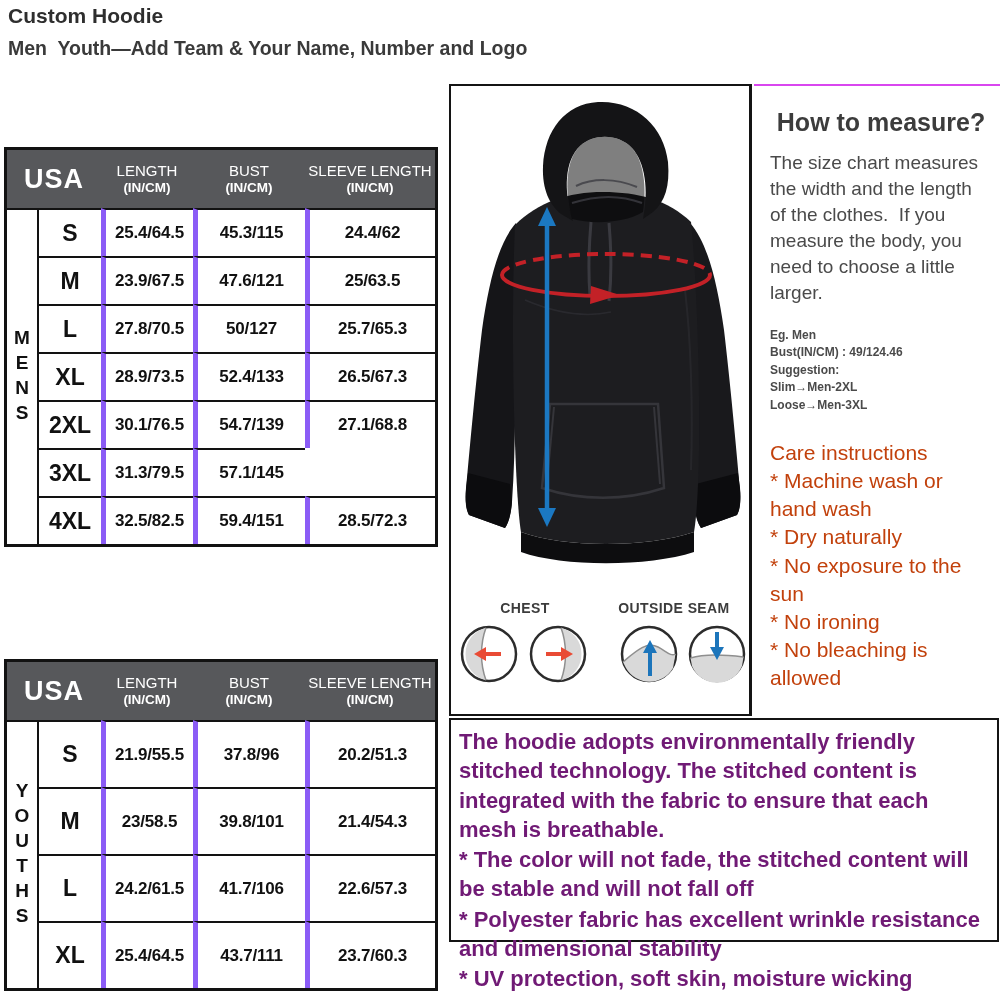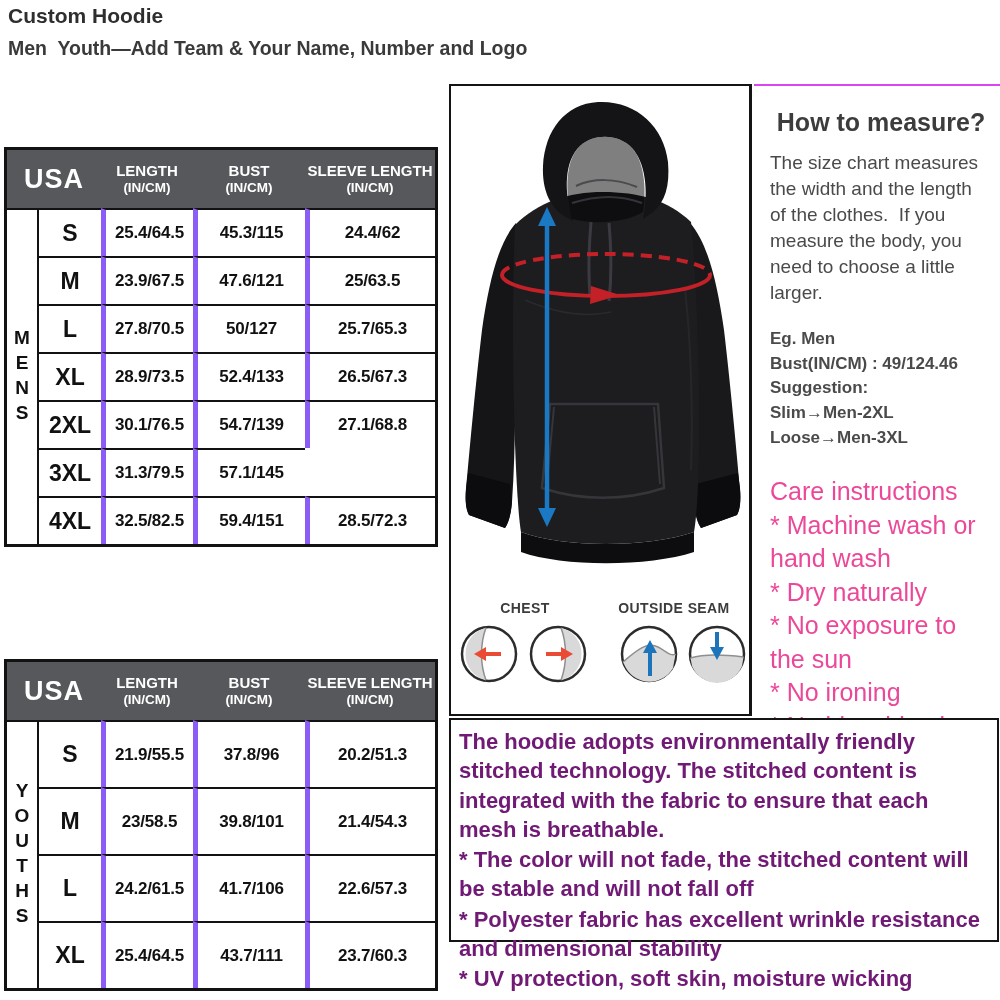--- a/index.html
+++ b/index.html
@@ -14,21 +14,21 @@
 
   
   .size-table { position:absolute; display:grid; border:3px solid #121212; background:#fff;
                 grid-template-columns:30px 64px 92px 112px 1fr; }
   #mens-table   { left:4px; top:147px; width:434px; grid-template-rows:58px repeat(7,48px); }
   #youths-table { left:4px; top:659px; width:434px; grid-template-rows:58px repeat(4,67px); }
 
   .hdr { background:#57585b; color:#fff; display:flex; flex-direction:column;
          align-items:center; justify-content:center; line-height:1.12; }
   .hdr-usa { grid-column:1/3; font-size:27px; font-weight:bold; letter-spacing:1px; }
-  .hdr-col .name { font-size:15px; font-weight:bold; }
+  .hdr-col .name { font-size:15px; font-weight:normal; }
   .hdr-col .unit { font-size:13.5px; font-weight:bold; }
 
   .grp { grid-column:1; grid-row:2/-1; border-top:2px solid #121212;
          display:flex; align-items:center; justify-content:center; }
   .grp span { writing-mode:vertical-lr; text-orientation:upright; font-weight:bold;
               font-size:19px; letter-spacing:4px; line-height:1; color:#111; }
 
   .sz  { grid-column:2; border-left:2px solid #121212; border-top:2px solid #121212;
          display:flex; align-items:center; justify-content:center;
          font-weight:bold; font-size:23px; color:#111; }
@@ -48,22 +48,22 @@
   .icon-row { position:absolute; top:538px; left:8px; width:288px;
               display:flex; justify-content:space-between; }
   .m-icon { width:60px; height:60px; }
   .icon-gap { width:14px; }
 
   
   .howto-col { left:754px; top:84px; width:246px; height:632px;
                border-top:2px solid #d946ef; padding:10px 8px 0 16px; }
   .howto-heading { font-size:25px; font-weight:bold; color:#3c3c3c; text-align:center; margin-top:12px; }
   .howto-intro   { margin-top:13px; font-size:19px; line-height:1.37; color:#4a4a4a; white-space:pre-wrap; }
-  .eg-block      { margin-top:21px; font-size:17px; font-weight:bold; color:#4a4a4a; line-height:1.45; }
-  .care-block    { margin-top:25px; font-size:25px; color:#ec4899; line-height:1.34; }
+  .eg-block      { margin-top:21px; font-size:12px; font-weight:bold; color:#4a4a4a; line-height:1.45; }
+  .care-block    { margin-top:25px; font-size:21px; color:#c2410c; line-height:1.34; }
 
   
   .desc-box { left:449px; top:718px; width:550px; height:224px;
               border:2.5px solid #141414; padding:6px 8px 0 8px; background:#fff; }
   .desc-box p { font-size:22px; font-weight:bold; color:#701a75; line-height:1.33; margin:1px 0; }
 </style>
 </head>
 <body>
 
 <div class="abs page-title">Custom Hoodie</div>

